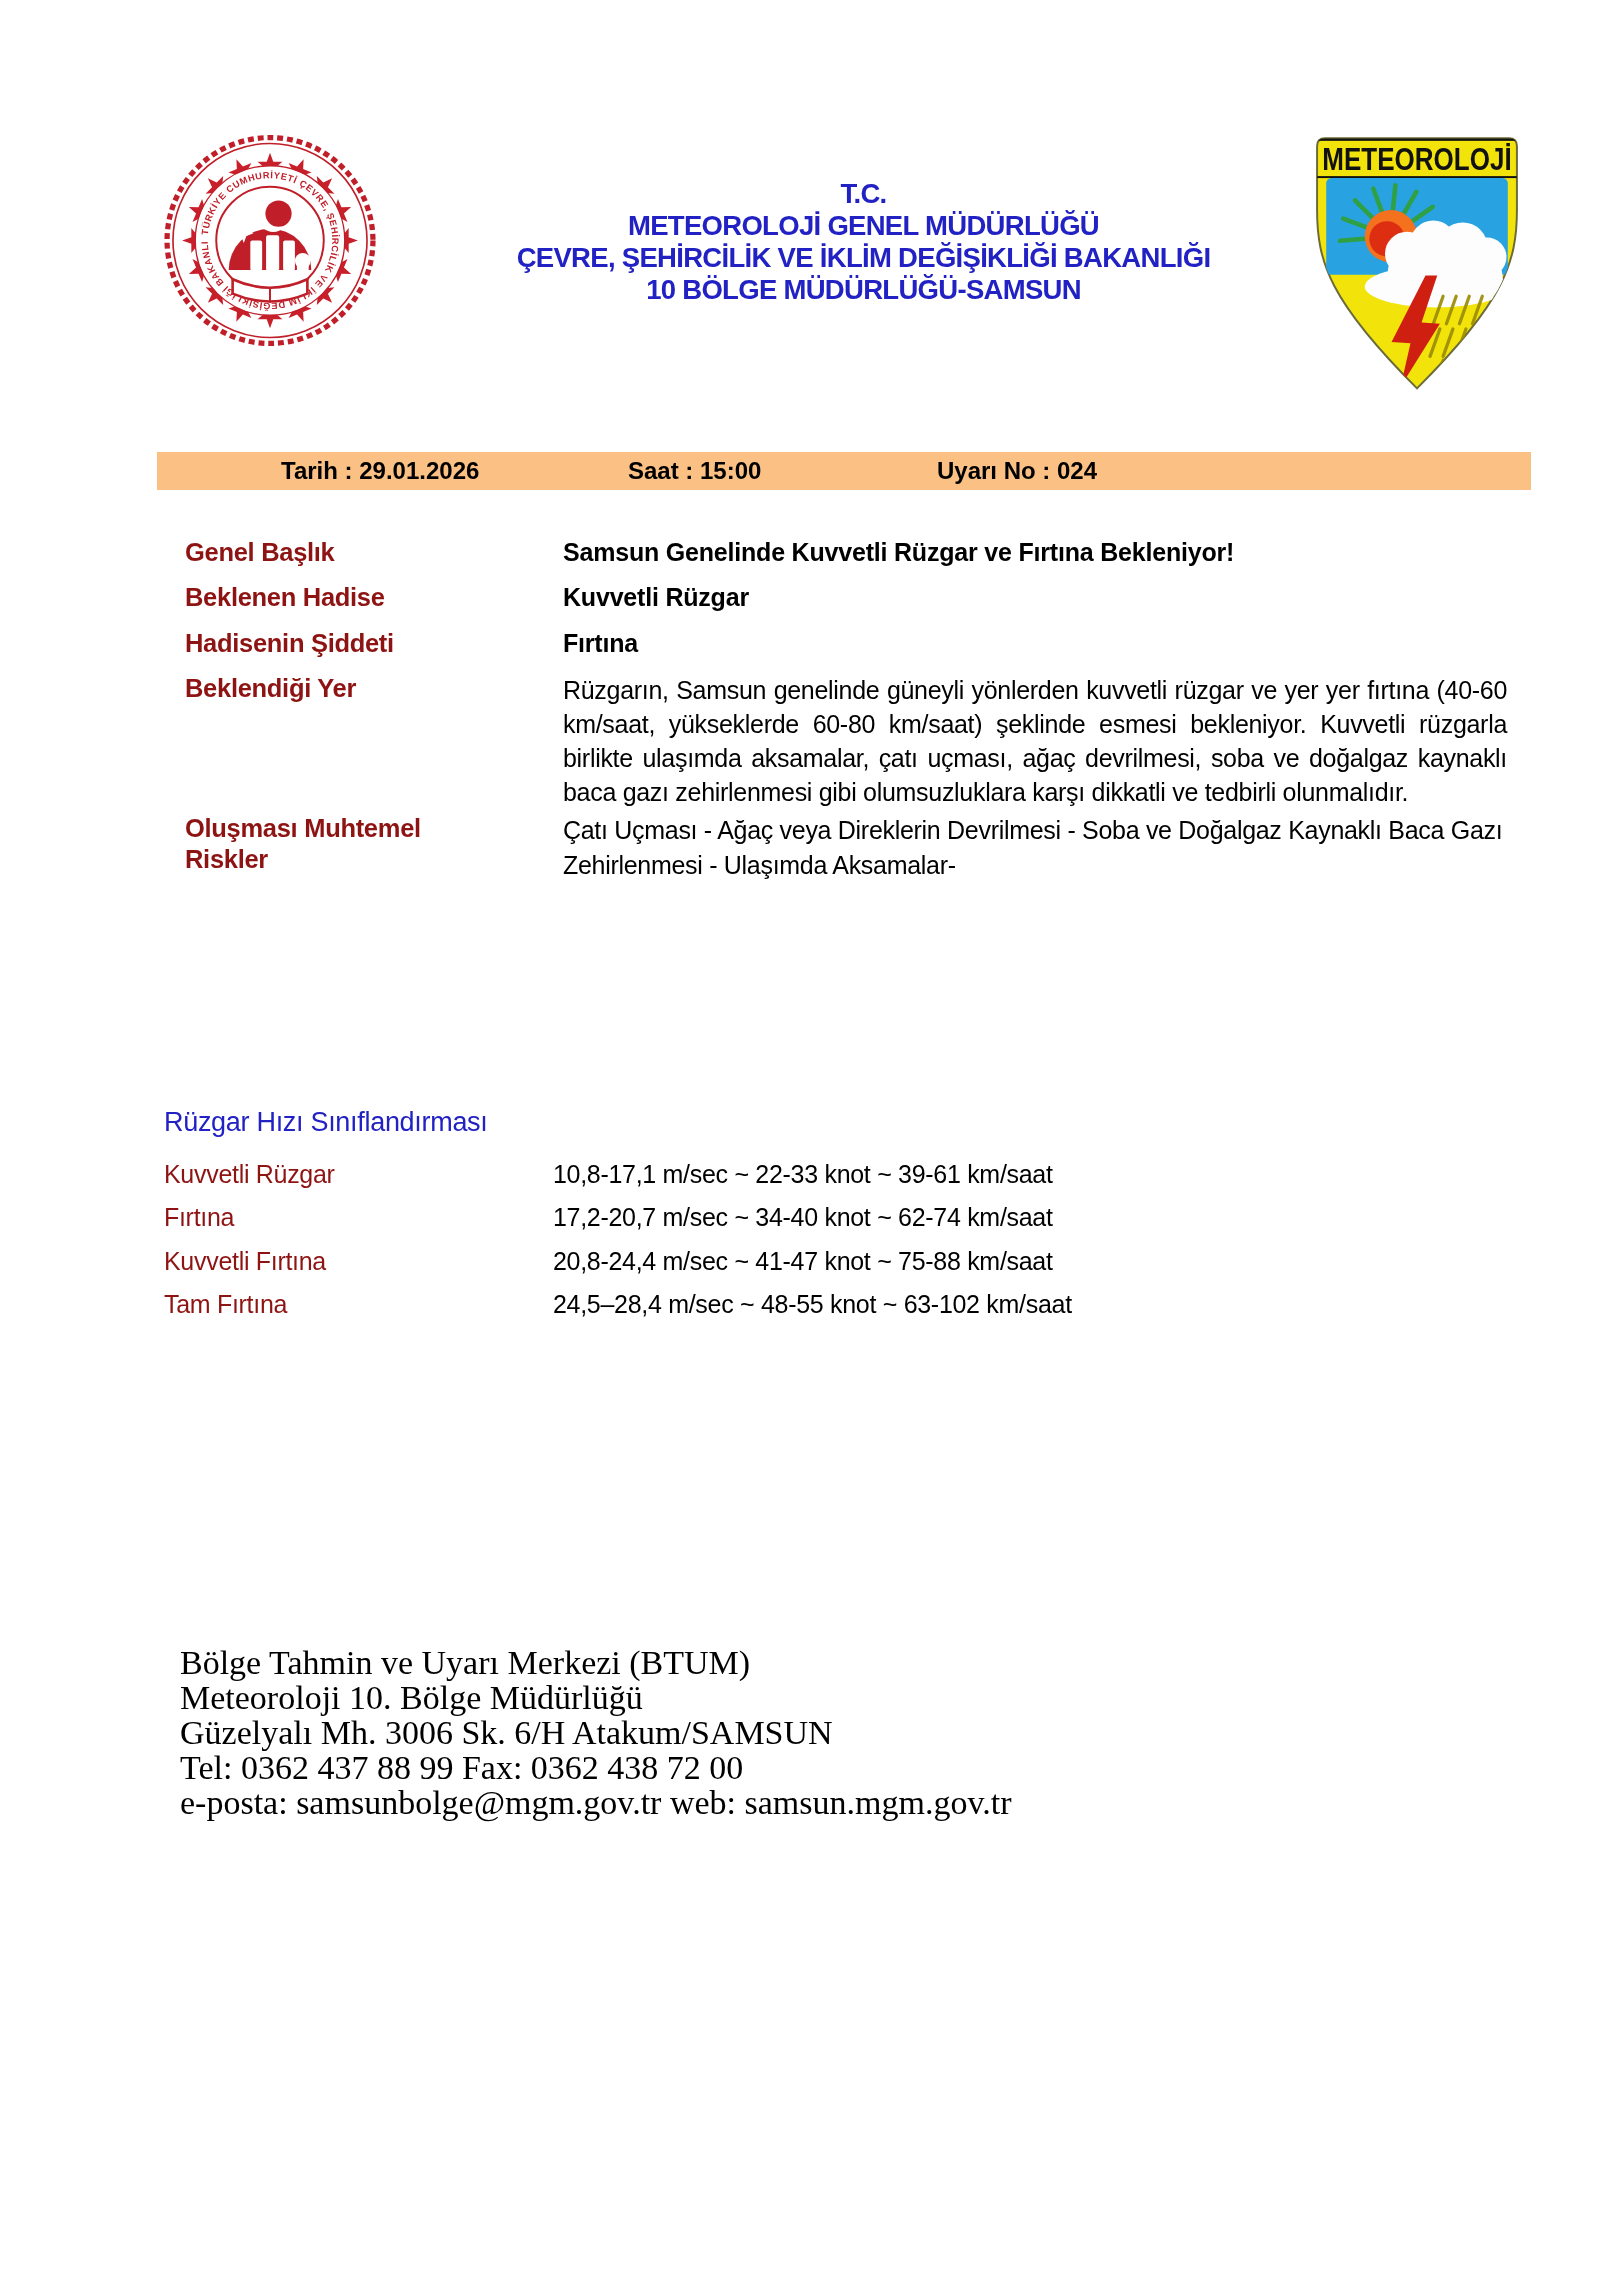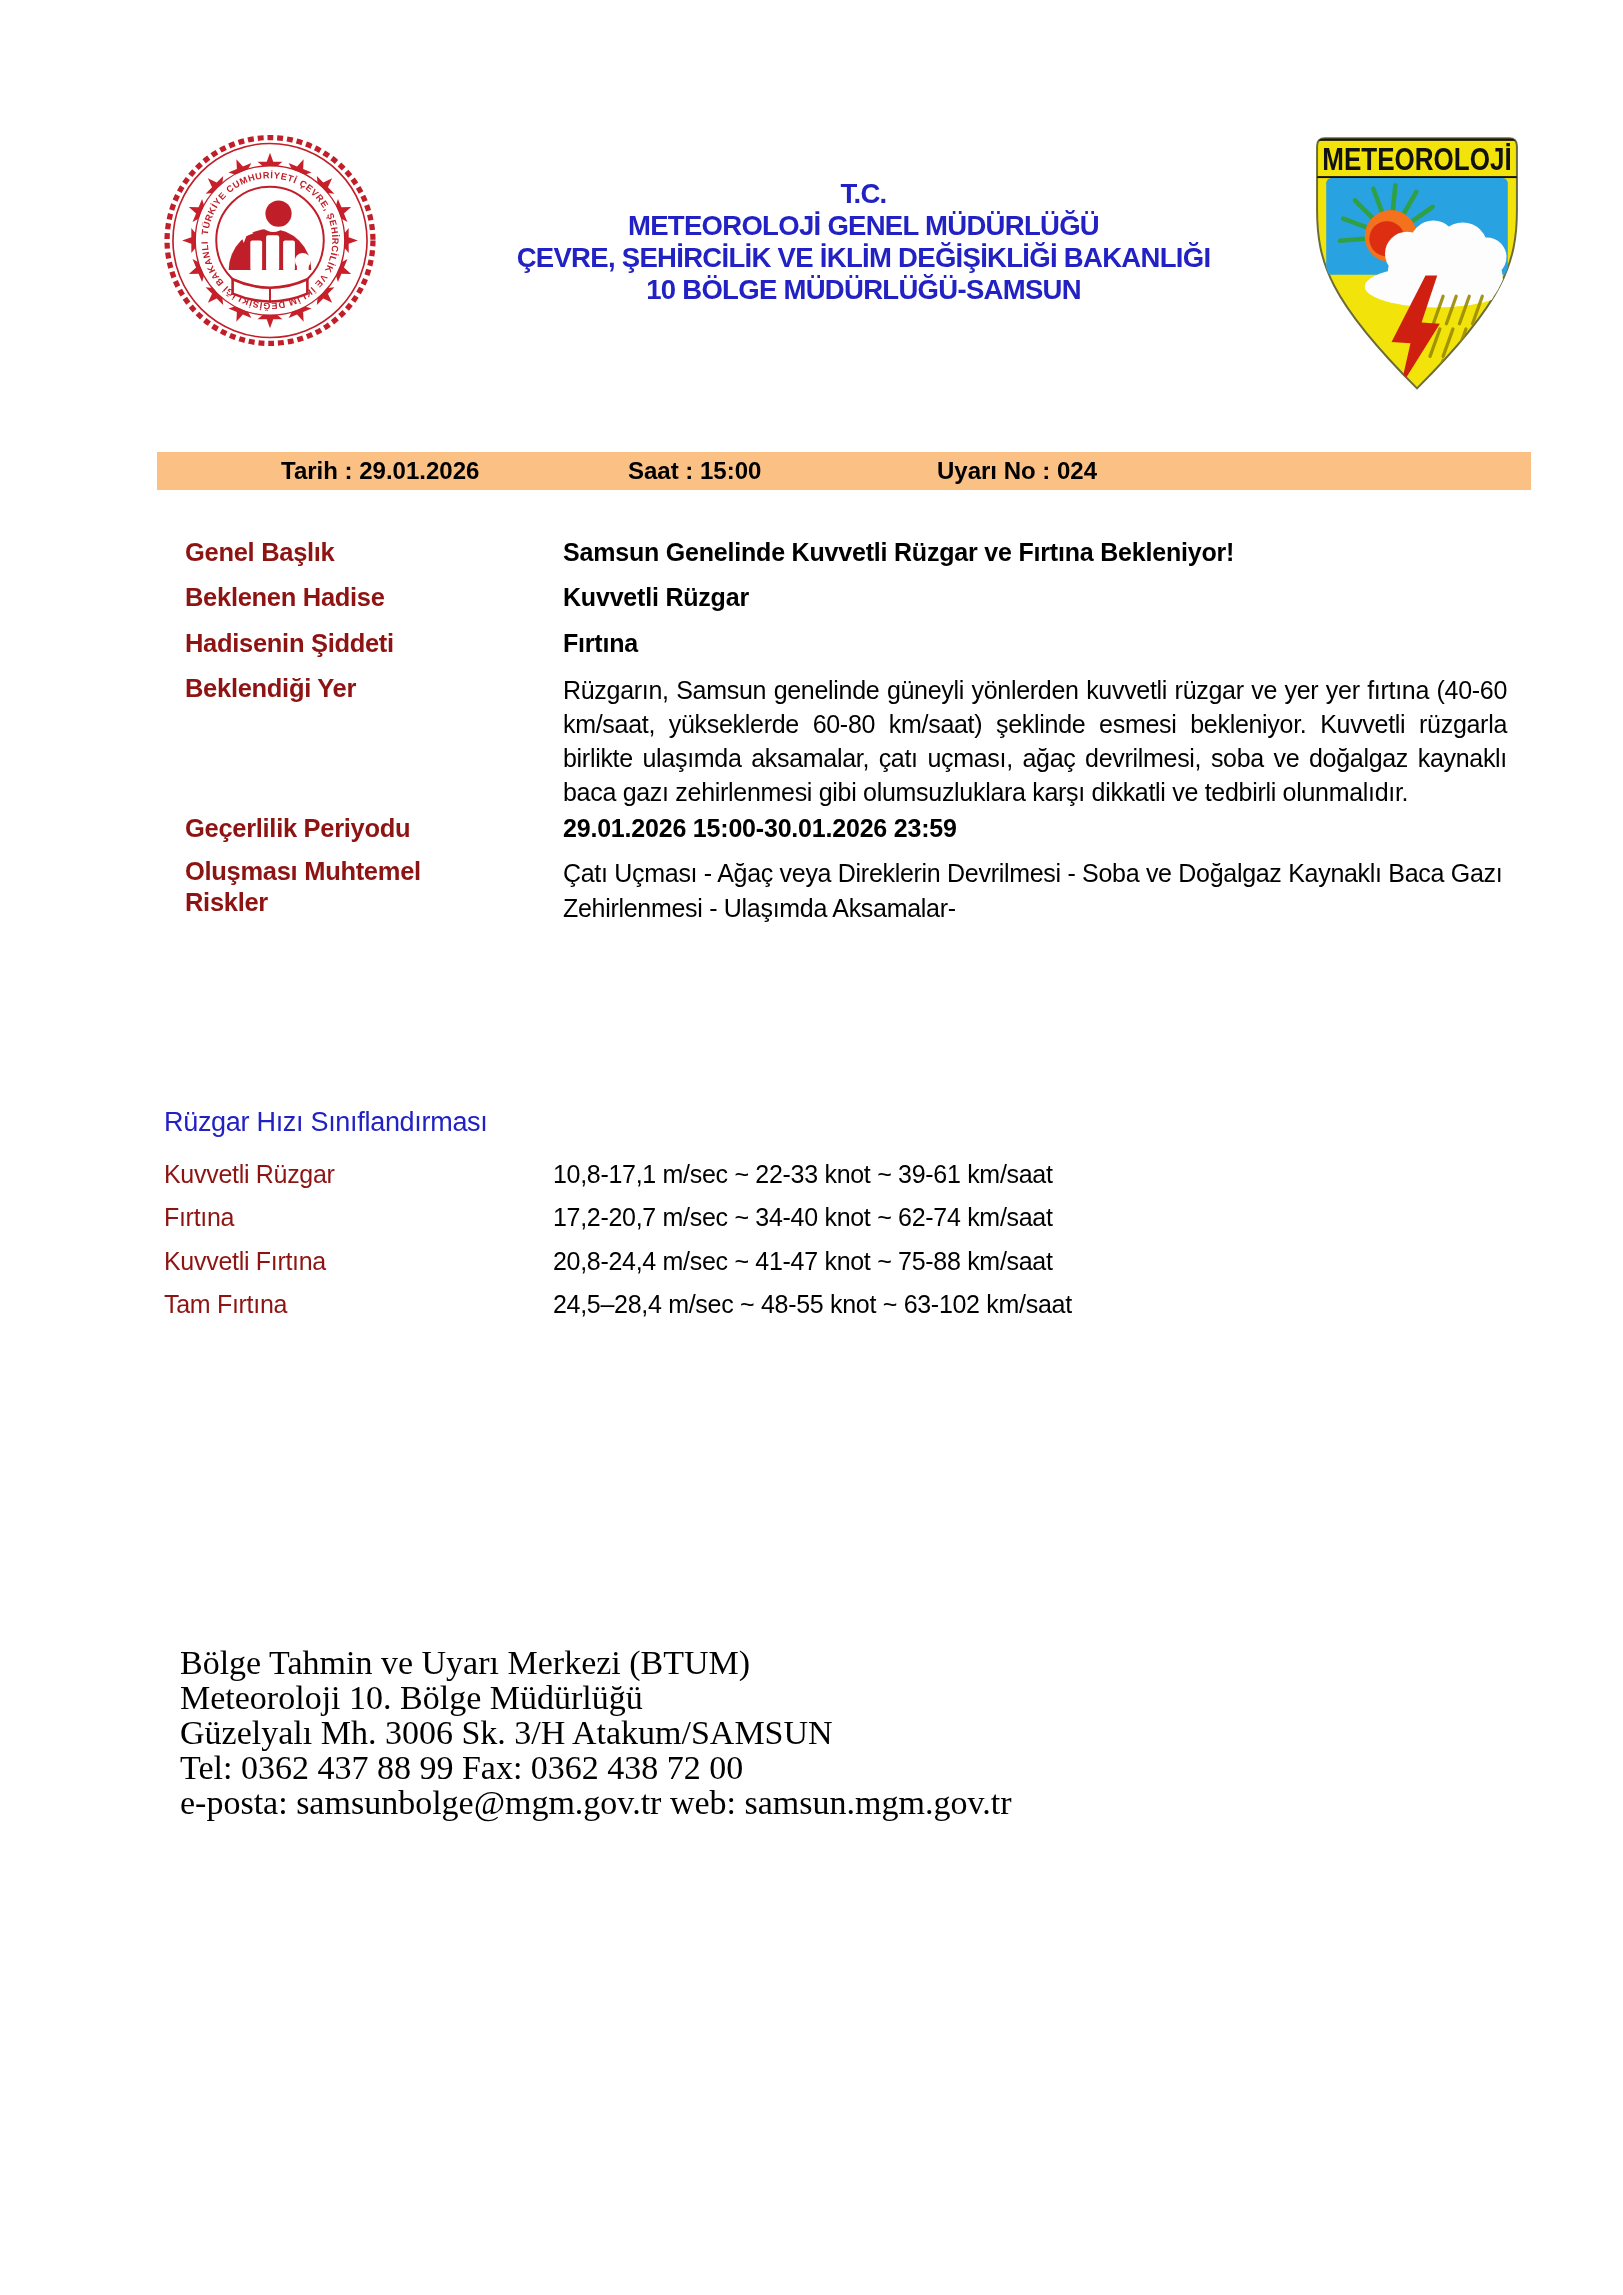--- a/index.html
+++ b/index.html
@@ -207,24 +207,20 @@
       <div class="val">Kuvvetli Rüzgar</div>
     </div>
     <div class="frow">
       <div class="lbl">Hadisenin Şiddeti</div>
       <div class="val">Fırtına</div>
     </div>
     <div class="frow para">
       <div class="lbl">Beklendiği Yer</div>
       <div class="val">Rüzgarın, Samsun genelinde güneyli yönlerden kuvvetli rüzgar ve yer yer fırtına (40-60 km/saat, yükseklerde 60-80 km/saat) şeklinde esmesi bekleniyor. Kuvvetli rüzgarla birlikte ulaşımda aksamalar, çatı uçması, ağaç devrilmesi, soba ve doğalgaz kaynaklı baca gazı zehirlenmesi gibi olumsuzluklara karşı dikkatli ve tedbirli olunmalıdır.</div>
     </div>
-    <div class="frow validity">
-      <div class="lbl">Geçerlilik Periyodu</div>
-      <div class="val">29.01.2026 15:00-30.01.2026 23:59</div>
-    </div>
     <div class="frow risks">
       <div class="lbl">Oluşması Muhtemel Riskler</div>
       <div class="val">Çatı Uçması - Ağaç veya Direklerin Devrilmesi - Soba ve Doğalgaz Kaynaklı Baca Gazı Zehirlenmesi - Ulaşımda Aksamalar-</div>
     </div>
   </div>
 
   <div class="wind">
     <div class="wtitle">Rüzgar Hızı Sınıflandırması</div>
     <div class="wrow">
       <div class="lbl">Kuvvetli Rüzgar</div>
@@ -241,19 +237,19 @@
     <div class="wrow">
       <div class="lbl">Tam Fırtına</div>
       <div class="val">24,5–28,4 m/sec ~ 48-55 knot ~ 63-102 km/saat</div>
     </div>
   </div>
 
 
   <div class="contact">
     <div>Bölge Tahmin ve Uyarı Merkezi (BTUM)</div>
     <div>Meteoroloji 10. Bölge Müdürlüğü</div>
-    <div>Güzelyalı Mh. 3006 Sk. 3/H Atakum/SAMSUN</div>
+    <div>Güzelyalı Mh. 3006 Sk. 6/H Atakum/SAMSUN</div>
     <div>Tel: 0362 437 88 99 Fax: 0362 438 72 00</div>
     <div>e-posta: samsunbolge@mgm.gov.tr web: samsun.mgm.gov.tr</div>
   </div>
 
 </div>
 
 
 </body></html>

